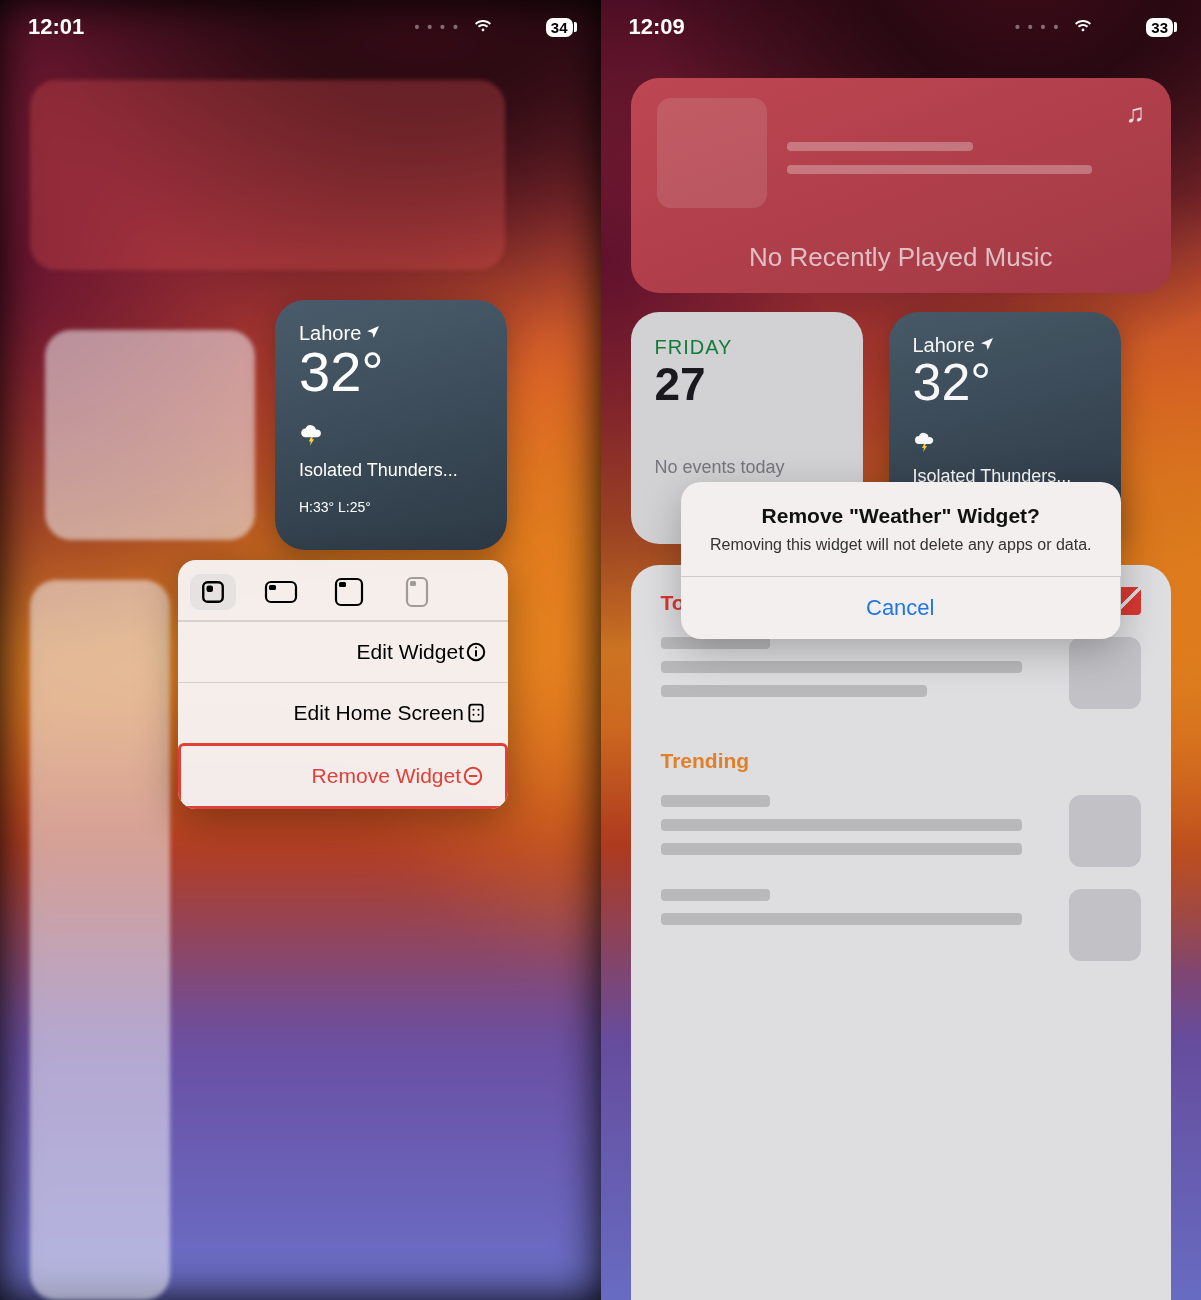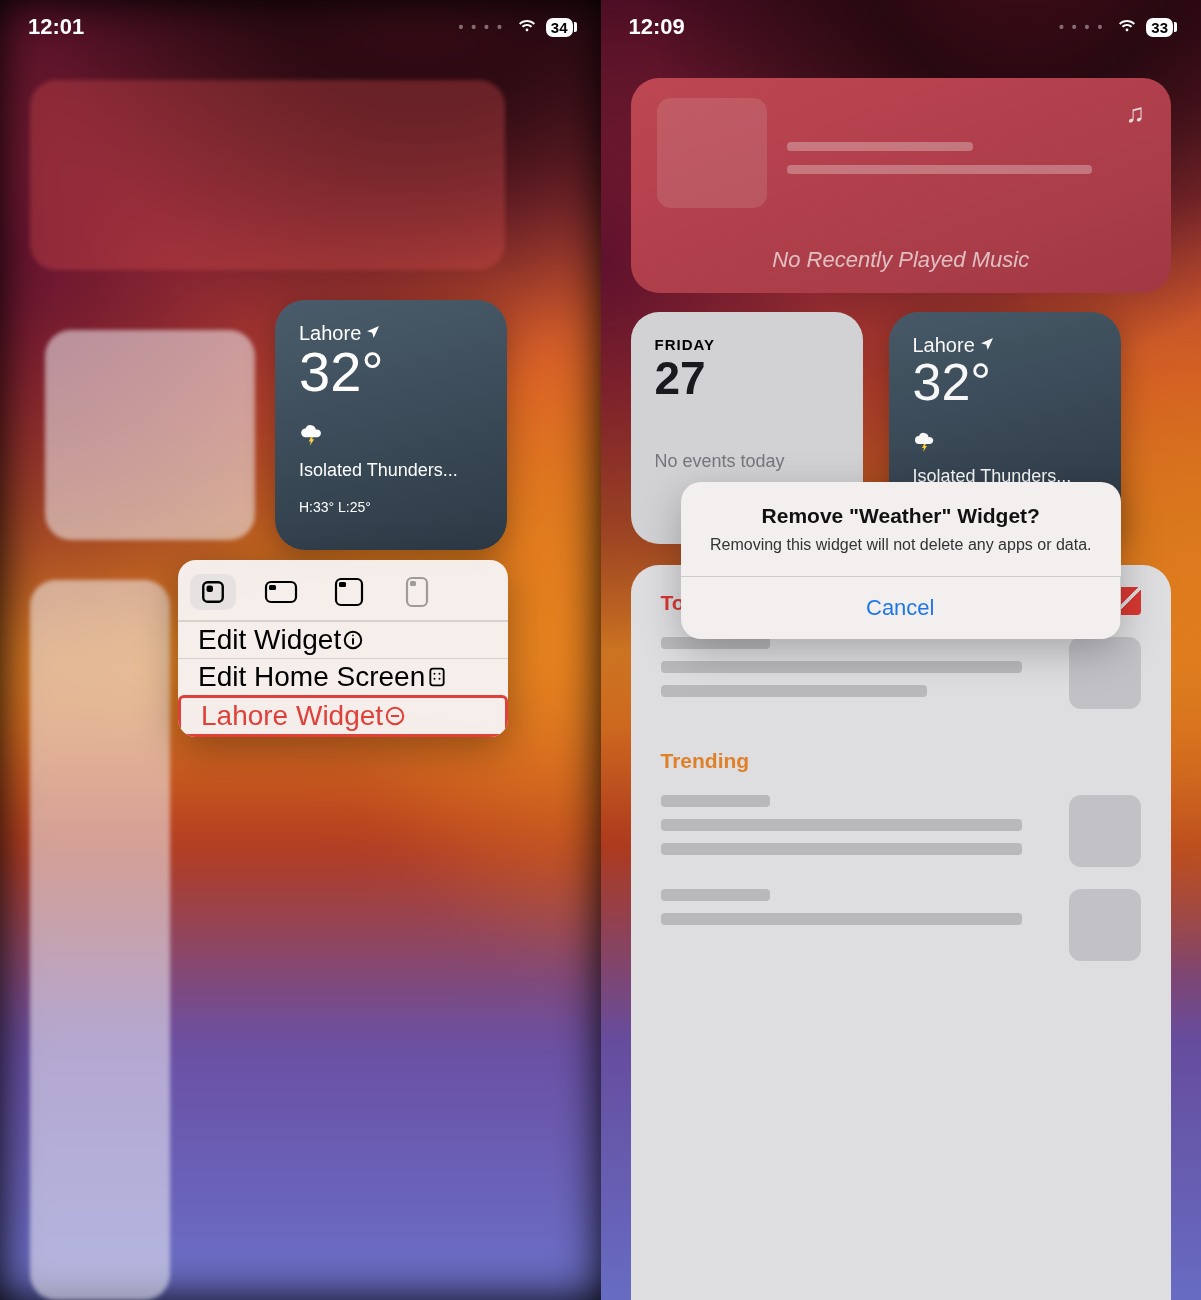--- a/index.html
+++ b/index.html
@@ -42,20 +42,21 @@
     z-index: 50;
   }
   .status-right { display: flex; align-items: center; gap: 8px; }
   .dots { color: rgba(255,255,255,0.4); letter-spacing: 2px; font-size: 14px; margin-right:4px;}
   .wifi svg { width: 22px; height: 22px; fill: #fff; }
   .battery {
     display:inline-flex; align-items:center;
     background:#fff; color:#000; font-size:15px; font-weight:700;
     border-radius:7px; padding:2px 5px 2px 5px; line-height:1;
     position:relative;
+    margin-left:44px;
   }
   .battery::after{
     content:""; position:absolute; right:-4px; top:50%; transform:translateY(-50%);
     width:3px; height:10px; background:#fff; border-radius:0 2px 2px 0;
   }
   
   .weather-widget {
     position: absolute;
     border-radius: 30px;
     background: linear-gradient(165deg, #4a5c6b 0%, #2d3a46 100%);
@@ -84,23 +85,23 @@
     display:flex; gap:22px; padding: 14px 20px 10px 12px;
     border-bottom:1px solid rgba(0,0,0,0.12);
     align-items:center;
   }
   .size-row .size-chip{
     width:46px; height:36px; display:flex; align-items:center; justify-content:center;
     border-radius:10px;
   }
   .size-row .size-chip.active{ background:#e6e2e2; }
   .menu-item {
-    display:flex; align-items:center; justify-content:flex-start;
-    padding: 2px 20px;
-    font-size:28px;
+    display:flex; align-items:center; justify-content:flex-end;
+    padding: 18px 20px;
+    font-size:21px;
     border-top:1px solid rgba(0,0,0,0.12);
     color:#000;
   }
   .menu-item:first-of-type{border-top:none;}
   .menu-item.danger { color:#e0403a; }
   .menu-item .mi-icon{ width:24px; height:24px; display:flex; align-items:center; justify-content:center;}
   .highlight-box { border:3px solid #e0403a; border-radius:6px; }
   
   .ghost {
     position:absolute; background:rgba(240,240,245,0.55);
@@ -115,26 +116,26 @@
     background:linear-gradient(160deg,#c44a55 0%, #a73a47 100%);
     border-radius:28px; padding:20px 26px; color:rgba(255,255,255,0.7);
     display:flex; flex-direction:column; justify-content:space-between;
   }
   .music-top{display:flex; justify-content:space-between; align-items:flex-start;}
   .music-art{width:110px; height:110px; background:rgba(255,255,255,0.12); border-radius:14px;}
   .music-lines{flex:1; margin-left:20px; margin-top:44px;}
   .music-lines .ml{height:9px; background:rgba(255,255,255,0.3); border-radius:4px; margin-bottom:14px;}
   .music-lines .ml.short{width:55%;}
   .music-lines .ml.long{width:90%;}
-  .music-footer{text-align:center; font-size:22px; font-weight:500;font-style:italic;}
+  .music-footer{text-align:center; font-size:26px; font-weight:500;}
   .calendar-widget{
     position:absolute; top:312px; left:30px; width:232px; height:232px;
     background:#d9d9dc; border-radius:28px; padding:24px; color:#555;
   }
-  .cal-day{color:#000000; font-size:15px; font-weight:700; letter-spacing:1px;}
+  .cal-day{color:#15803d; font-size:20px; font-weight:400; letter-spacing:1px;}
   .cal-date{color:#1b1b1f; font-size:46px; font-weight:700; margin-top:-2px;}
   .cal-sub{font-size:18px; color:#7a7a80; margin-top:46px;}
   .pane-right .weather-widget{ top:312px; left:288px; width:232px; height:232px;}
   .pane-right .weather-widget .wtemp{font-size:52px;}
   .news-widget{
     position:absolute; top:565px; left:30px; right:30px; bottom:-30px;
     background:#e6e6e9; border-radius:28px; padding:26px 30px;
   }
   .news-sec-title{ font-size:21px; font-weight:700; }
   .nst-top{ color:#e03a34; }
@@ -259,21 +260,21 @@
         <svg class="stroke-icon" viewBox="0 0 24 24" width="20" height="24">
             <rect x="4" y="2" width="16" height="20" rx="3"></rect>
             <circle cx="9" cy="8" r="1.2" fill="#000" stroke="none"></circle>
             <circle cx="15" cy="8" r="1.2" fill="#000" stroke="none"></circle>
             <circle cx="9" cy="14" r="1.2" fill="#000" stroke="none"></circle>
             <circle cx="15" cy="14" r="1.2" fill="#000" stroke="none"></circle>
           </svg>
       </span>
     </div>
     <div class="menu-item danger highlight-box">
-      <span>Lahore Widget</span>
+      <span>Remove Widget</span>
       <span class="mi-icon">
         <svg viewBox="0 0 24 24" width="22" height="22" fill="none" stroke="#e0403a" stroke-width="2.2">
             <circle cx="12" cy="12" r="9"></circle>
             <line x1="7.5" y1="12" x2="16.5" y2="12"></line>
           </svg>
       </span>
     </div>
   </div>
 </div>
 

